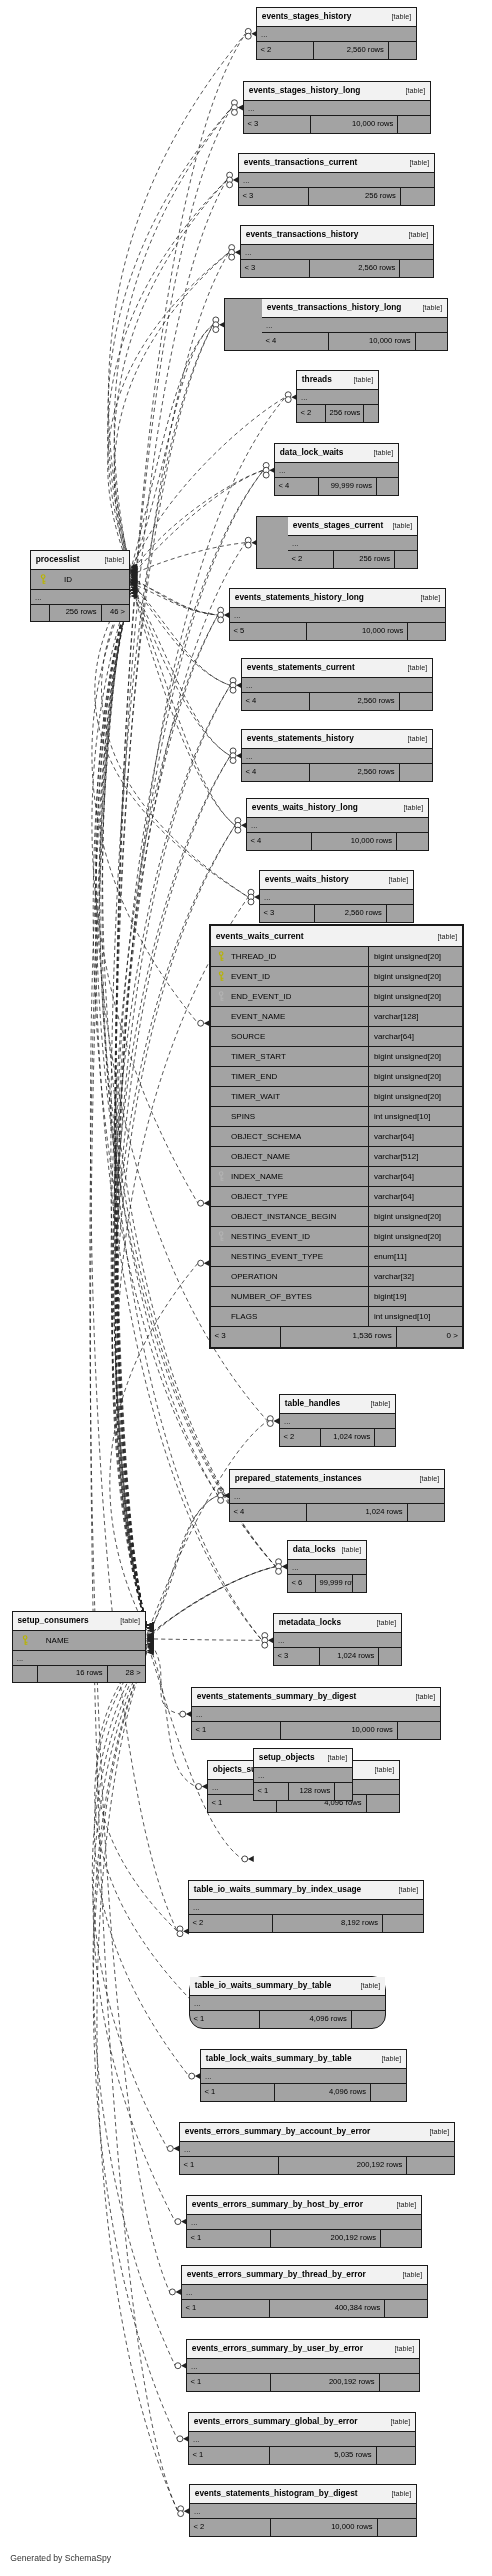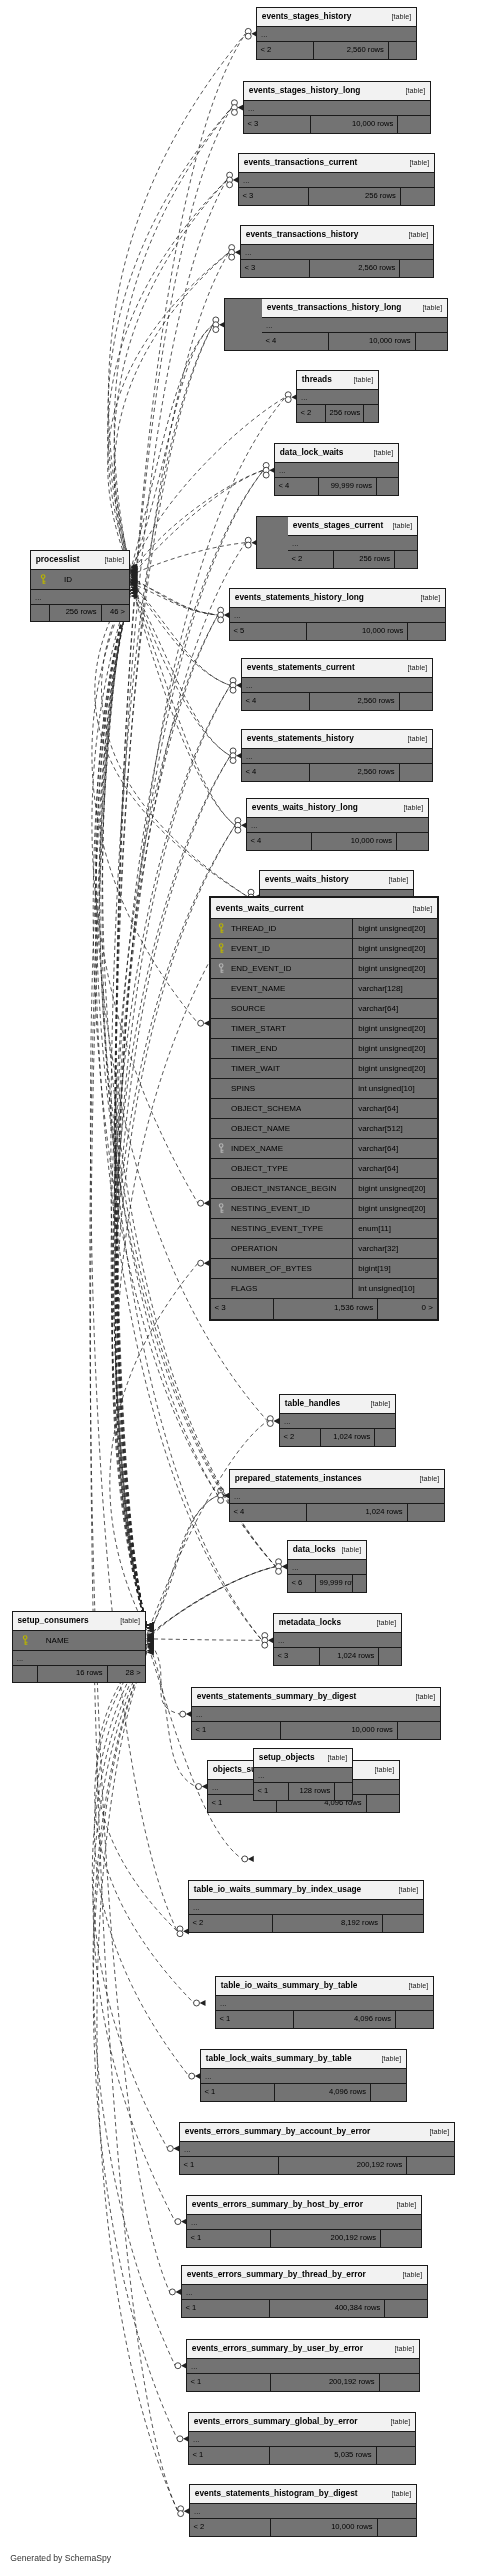--- a/index.html
+++ b/index.html
@@ -1,20 +1,20 @@
 <!DOCTYPE html>
 <html style="font-size:11px"><head>
 <meta charset="utf-8">
 <style>
   html,body{margin:0;padding:0;background:#ffffff;}
   body{position:relative;width:493px;height:2576px;font-family:"Liberation Sans",sans-serif;overflow:hidden;}
   #edge-svg{position:absolute;left:0;top:0;width:493px;height:2576px;pointer-events:none;}
   #tables-layer{position:absolute;left:0;top:0;width:493px;height:2576px;}
 
-  .tbl{position:absolute;box-sizing:border-box;background:#737373;border:1.4px solid #1a1a1a;}
+  .tbl{position:absolute;box-sizing:border-box;background:#a3a3a3;border:1.4px solid #1a1a1a;}
   .tbl.detail{border-width:2.1px;}
 
   .hd{display:flex;justify-content:space-between;align-items:baseline;background:#f2f2f2;
       border-bottom:1.4px solid #1a1a1a;height:19.3px;box-sizing:border-box;
       padding:3.4px 4.8px 2.1px 4.8px;white-space:nowrap;overflow:hidden;}
   .detail .hd{height:20.7px;padding-top:4.8px;}
   .hd .nm{font-weight:700;font-size:8.3px;color:#000;}
   .detail .hd .nm{font-size:8.6px;}
   .hd .tg{font-size:7.2px;color:#1a1a1a;margin-left:5.5px;font-weight:400;}
 
@@ -470,21 +470,21 @@
         <span class="nm">events_waits_history</span>
         <span class="tg">[table]</span>
       </div>
       <div class="ell">...</div>
       <div class="ft">
         <span class="fl">&lt; 3</span>
         <span class="fm">2,560 rows</span>
         <span class="fr"></span>
       </div>
     </div>
-    <div class="tbl detail" style="left: 209px; top: 896px; width: 230px;">
+    <div class="tbl detail" style="left: 209px; top: 924px; width: 255px;">
       <div class="hd">
         <span class="nm">events_waits_current</span>
         <span class="tg">[table]</span>
       </div>
       <div class="colrow">
         <div class="cname-cell">
           <span class="keyslot">
             <svg width="8.3" height="10.3" viewBox="0 0 12 15">
               <circle cx="6" cy="3.7" r="2.6" fill="none" stroke="#b9b400" stroke-width="1.7"></circle>
               <line x1="6" y1="6.3" x2="6" y2="14.2" stroke="#b9b400" stroke-width="1.7"></line>
@@ -766,21 +766,21 @@
         <span class="nm">table_io_waits_summary_by_index_usage</span>
         <span class="tg">[table]</span>
       </div>
       <div class="ell">...</div>
       <div class="ft">
         <span class="fl">&lt; 2</span>
         <span class="fm">8,192 rows</span>
         <span class="fr"></span>
       </div>
     </div>
-    <div class="tbl mini" style="left: 215px; top: 1976px; width: 219px;">
+    <div class="tbl mini" style="left: 189px; top: 1976px; width: 197px; border-radius: 14px;">
       <div class="hd">
         <span class="nm">table_io_waits_summary_by_table</span>
         <span class="tg">[table]</span>
       </div>
       <div class="ell">...</div>
       <div class="ft">
         <span class="fl">&lt; 1</span>
         <span class="fm">4,096 rows</span>
         <span class="fr"></span>
       </div>

